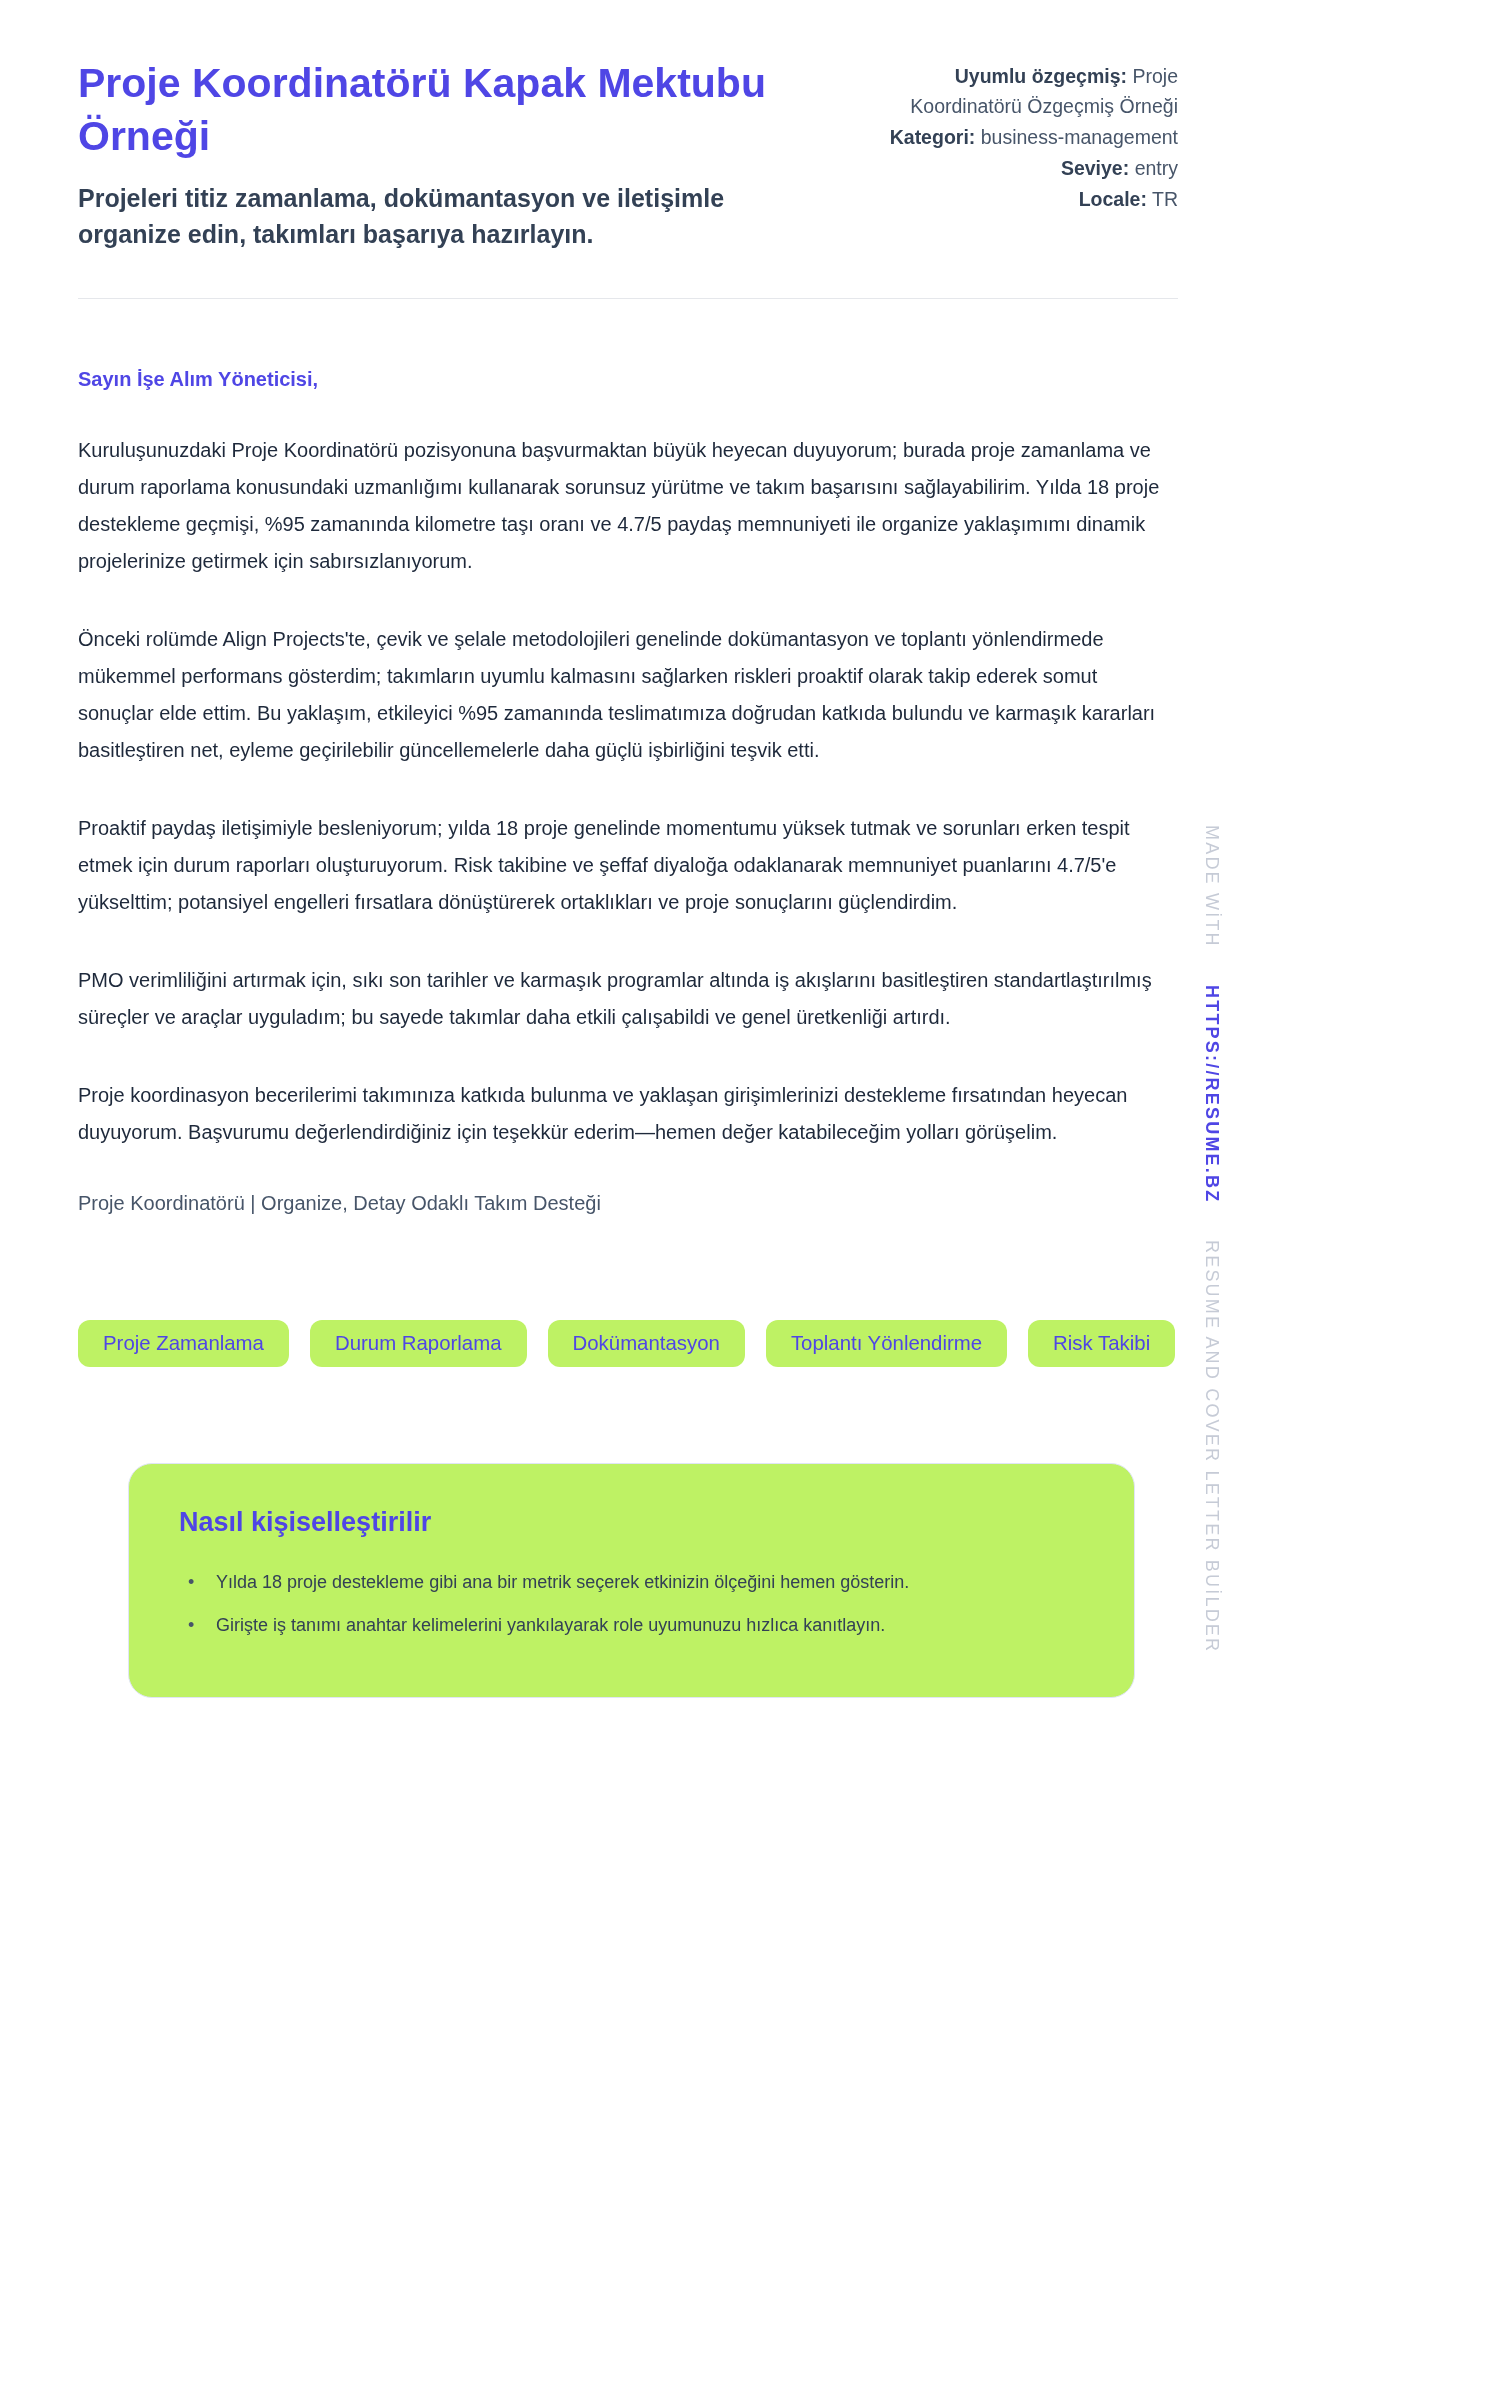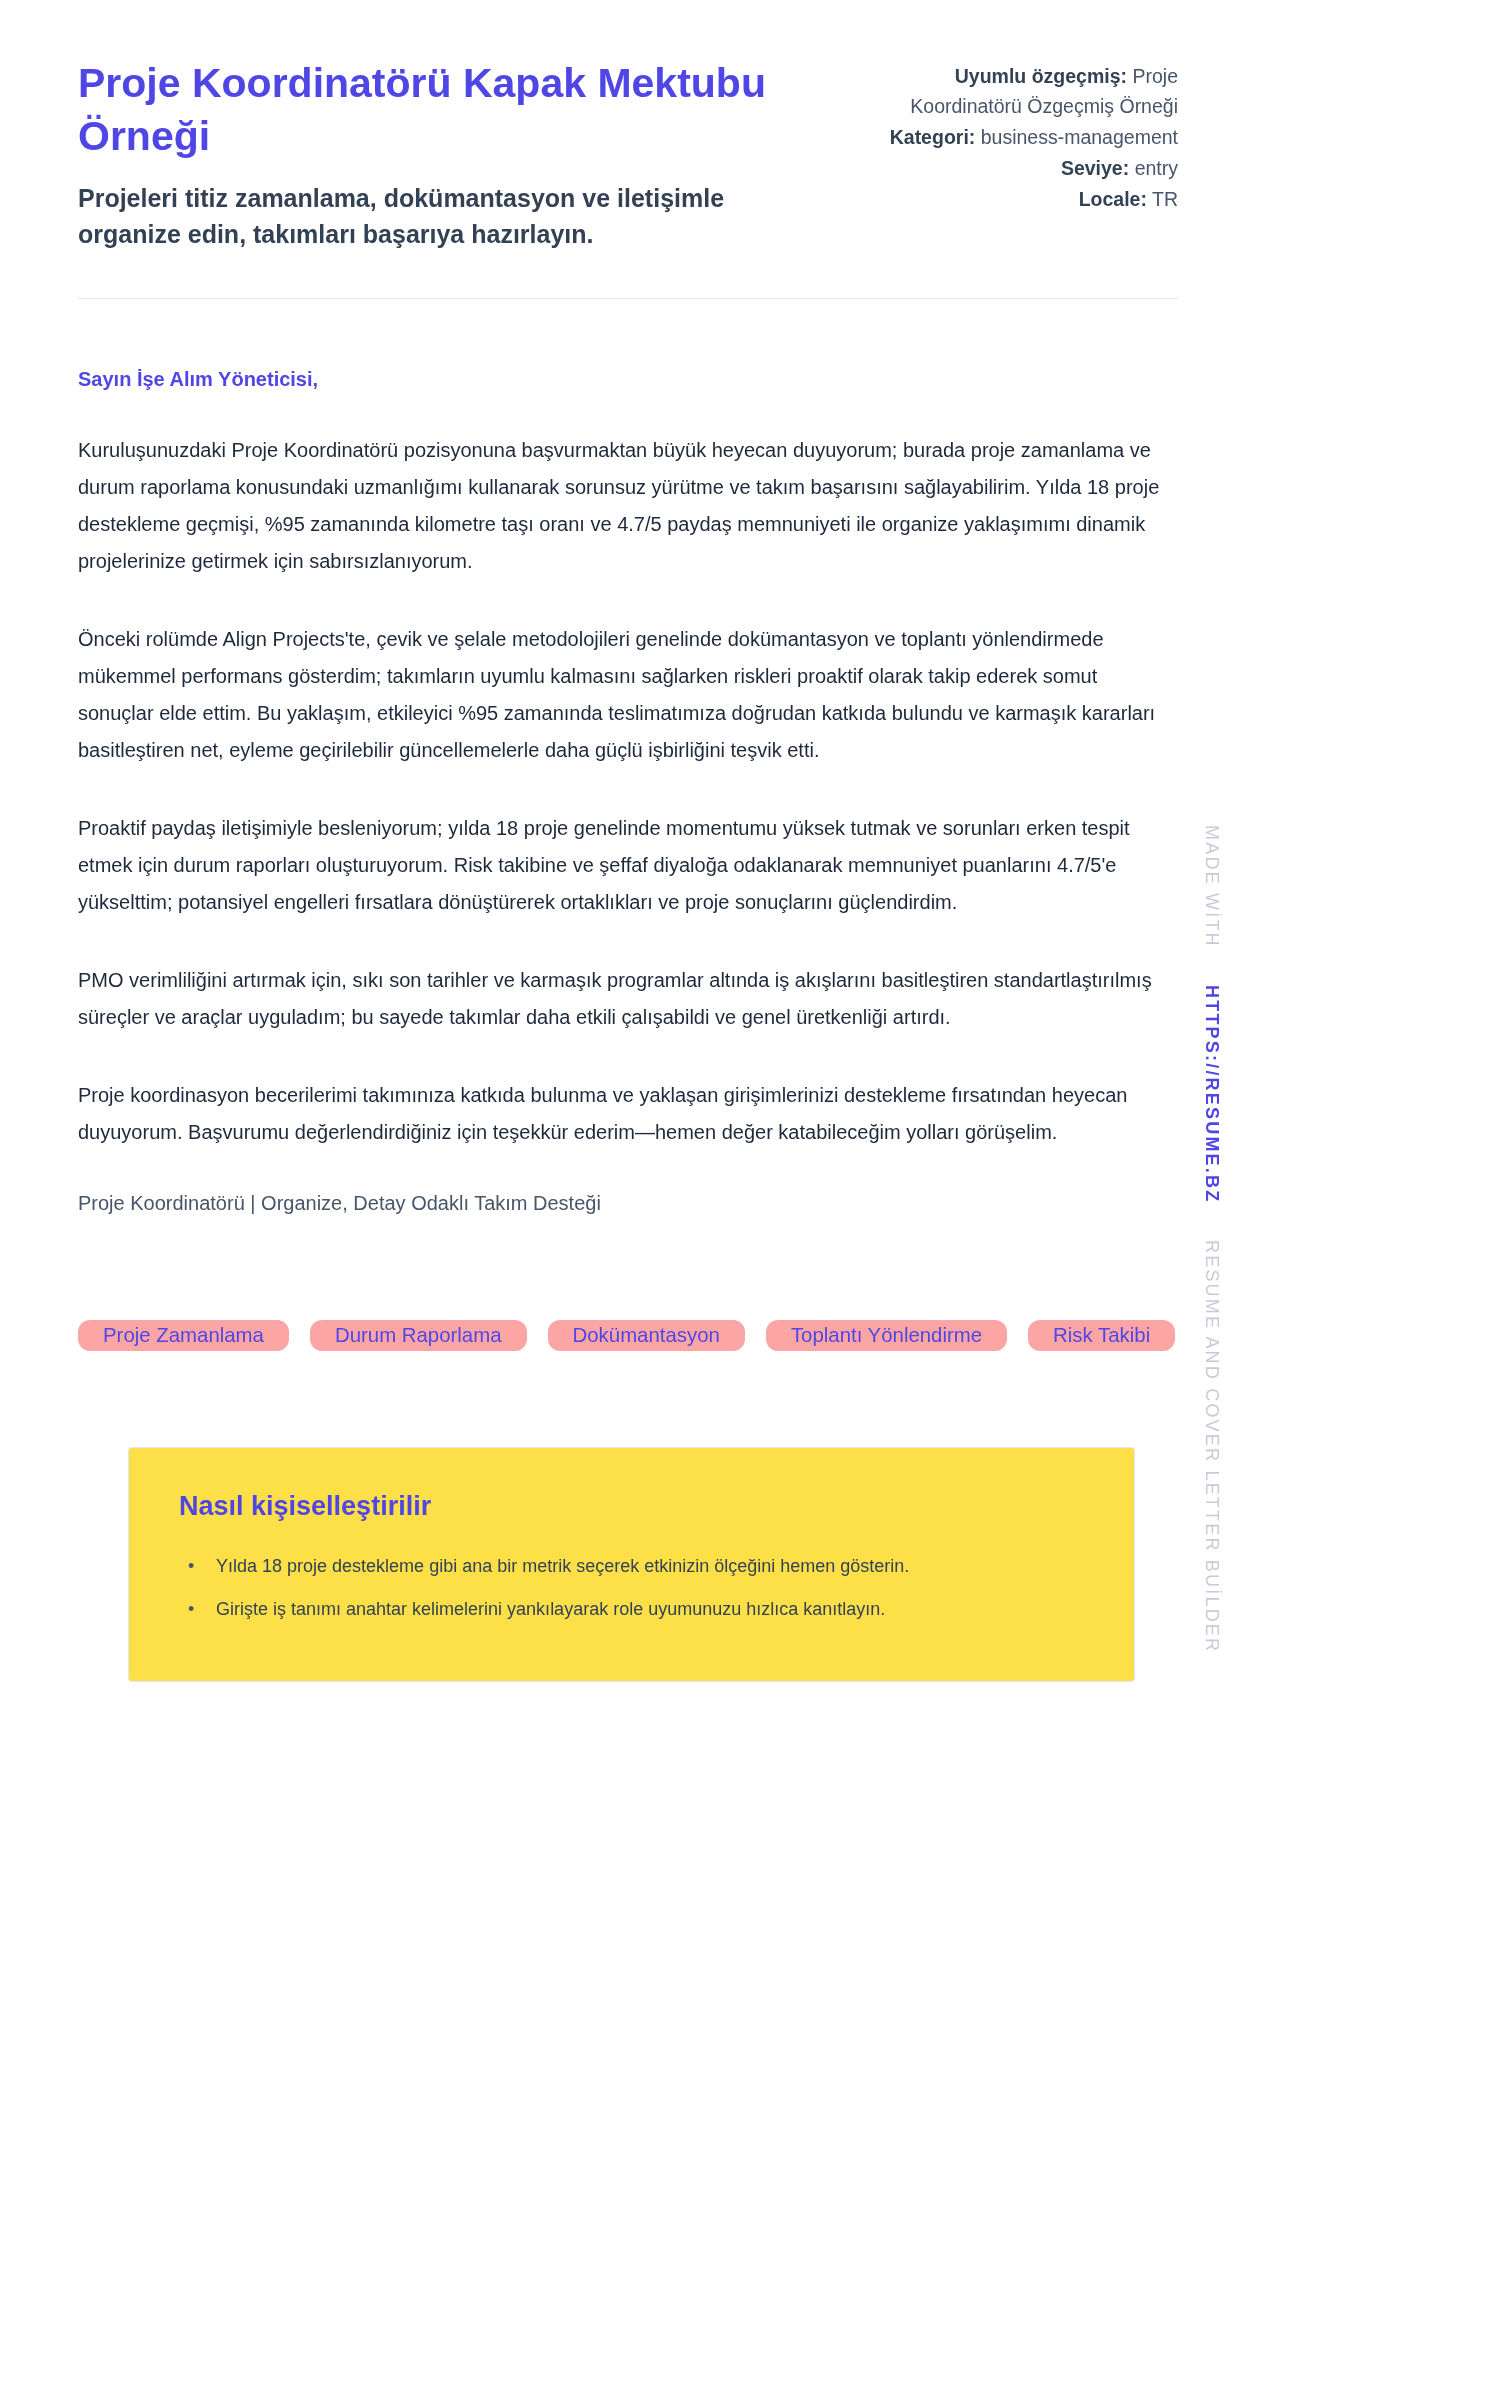--- a/index.html
+++ b/index.html
@@ -52,35 +52,35 @@
   .letter { margin-top: 69px; font-size: 20px; }
   .greeting { color: #4F46E5; font-weight: 700; margin-bottom: 41px; }
   .para { line-height: 1.85; margin-bottom: 41px; max-width: 1318px; color: #1E293B; }
   .sig-name { font-weight: 700; margin-top: 76px; color: #1E293B; }
   .sig-role { color: #475569; margin-top: 27px; }
 
   
   .tags { display: flex; flex-wrap: wrap; gap: 21px; margin-top: 105px; }
   .tag {
     display: inline-block;
-    background: #fca5a5;
+    background: #bef264;
     color: #4F46E5;
     font-size: 20.4px;
     font-weight: 500;
-    padding: 4px 25px;
+    padding: 12px 25px;
     border-radius: 12px;
     white-space: nowrap;
   }
 
   
   .tipbox {
     margin: 96px 43px 0 50px;
-    background: #fde047;
+    background: #bef264;
     border: 0.9px solid #E0E5F5;
-    border-radius: 4px;
+    border-radius: 24px;
     padding: 43px 50px 46px;
   }
   .tipbox-title { color: #4F46E5; font-size: 27px; font-weight: 700; margin-bottom: 27px; }
   .tipbox ul { list-style: none; }
   .tipbox li {
     position: relative;
     font-size: 18px;
     line-height: 1.9;
     color: #334155;
     padding-left: 37px;

